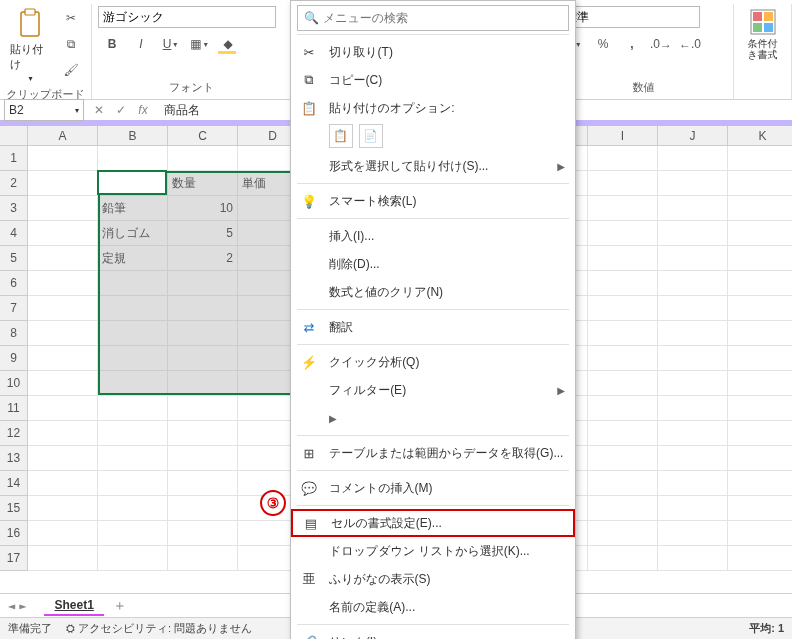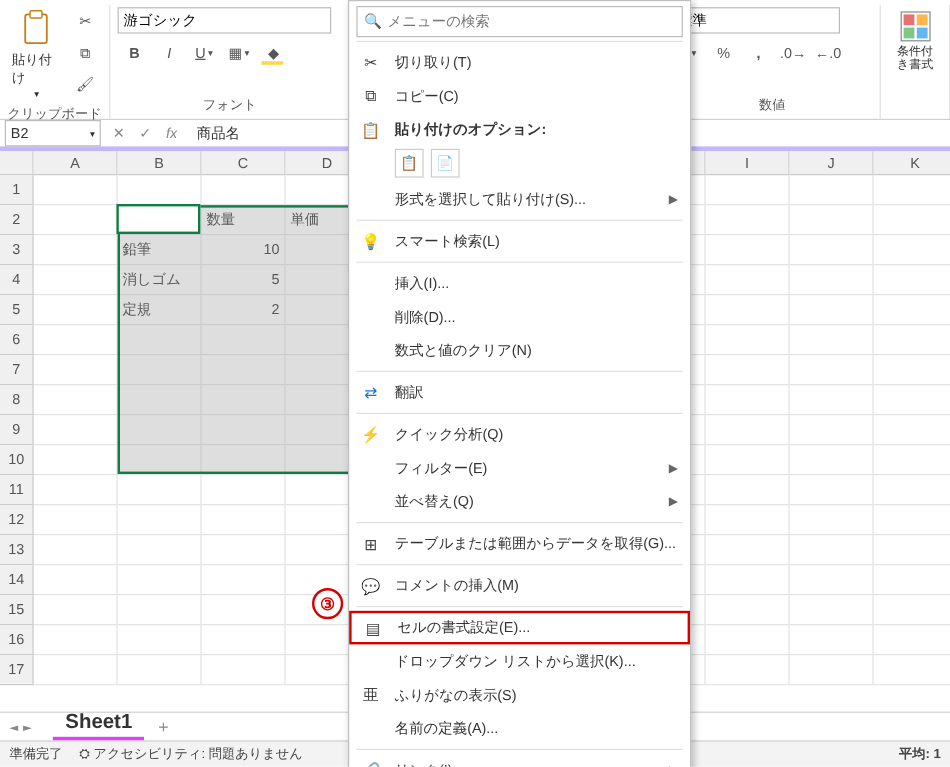--- a/index.html
+++ b/index.html
@@ -11,21 +11,21 @@
     .rib-group-label { text-align: center; font-size: 11px; color: #555; padding: 2px 0; border-top: none; }
     .rib-btns { display: flex; align-items: flex-start; gap: 4px; }
     .font-select { width: 178px; height: 22px; border: 1px solid #bbb; font-size: 12px; padding: 0 4px; background: #fff; }
     .icon-btn { width: 28px; height: 24px; display: flex; align-items: center; justify-content: center; cursor: pointer; color: #555; }
     .big-btn { display:flex; flex-direction:column; align-items:center; gap:2px; padding: 2px 4px; cursor:pointer;}
     .big-btn .lbl { font-size: 11px; }
     .dd-caret { font-size: 8px; margin-left: 2px; }
     .num-select { width: 140px; height: 22px; border: 1px solid #bbb; font-size: 12px; padding: 0 4px; background: #fff; }
 
     
-    .formula-bar { height: 26px; display: flex; align-items: center; border-bottom: 4px solid #c4b5fd; background: #fff; }
+    .formula-bar { height: 26px; display: flex; align-items: center; border-bottom: 6px solid #c4b5fd; background: #fff; }
     .name-box { width: 80px; height: 22px; border: 1px solid #bbb; margin-left: 4px; padding: 0 4px; font-size: 12px; display:flex; align-items:center; justify-content:space-between;}
     .fx-btns { display: flex; gap: 4px; margin: 0 6px; color: #888; }
     .fx-btns span { width:18px; text-align:center; }
     .formula-val { flex:1; padding: 0 6px; font-size: 12px; }
 
     
     .grid-wrap { position: relative; height: 470px; overflow: hidden; }
     .corner { position:absolute; left:0; top:0; width:28px; height:20px; background:#f0f0f0; border-right:1px solid #ccc; border-bottom:1px solid #ccc; }
     .col-headers { position:absolute; left:28px; top:0; height:20px; display:flex; }
     .col-h { width:70px; background:#f0f0f0; border-right:1px solid #ccc; border-bottom:1px solid #ccc; text-align:center; font-size:12px; line-height:20px; color:#555;}
@@ -33,21 +33,21 @@
     .row-h { height:25px; background:#f0f0f0; border-right:1px solid #ccc; border-bottom:1px solid #ccc; text-align:center; font-size:12px; line-height:25px; color:#555;}
     .cells { position:absolute; left:28px; top:20px; }
     .row { display:flex; }
     .cell { width:70px; height:25px; border-right:1px solid #e3e3e3; border-bottom:1px solid #e3e3e3; padding:0 4px; font-size:12px; line-height:25px; overflow:hidden; white-space:nowrap;}
     .cell.num { text-align: right; }
     .sel-overlay { position:absolute; border:2px solid #107c41; background: rgba(160,160,160,0.35); pointer-events:none; }
     .active-cell { position:absolute; background:#fff; border:2px solid #107c41; pointer-events:none; }
 
     
     .sheet-tabs { position:absolute; bottom:22px; left:0; right:0; height:24px; background:#fff; border-top:1px solid #d0d0d0; display:flex; align-items:center; gap:6px; padding-left:8px;}
-    .sheet-tab { padding:2px 10px; font-size:17px; border-bottom:7px solid #d946ef; font-weight:bold;}
+    .sheet-tab { padding:2px 10px; font-size:12px; border-bottom:2px solid #d946ef; font-weight:bold;text-decoration:underline;}
     .add-sheet { width:20px; text-align:center; color:#888; cursor:pointer; font-size:14px;}
     .sheet-nav { display:flex; gap:4px; color:#888; margin-right:12px; }
 
     
     .status { position:absolute; bottom:0; left:0; right:0; height:22px; background:#f3f3f3; border-top:1px solid #d0d0d0; display:flex; align-items:center; gap:14px; padding:0 8px; font-size:11px; color:#444;}
 
     
     .context-menu { position:absolute; left:290px; top:0; width:286px; background:#fff; border:1px solid #bfbfbf; box-shadow:2px 2px 6px rgba(0,0,0,0.25); z-index:50; font-size:12px; padding-bottom:4px;}
     .search-box { margin:4px 6px 2px 6px; height:26px; border:1px solid #bbb; display:flex; align-items:center; padding:0 6px; color:#888; position:relative;}
     .search-box input { border:none; outline:none; width:100%; font-size:12px; color:#8b5cf6;}
@@ -444,21 +444,21 @@
   <div class="menu-item">
       <span class="menu-icon">✂</span>
       <span class="menu-text">切り取り(T)</span>
     </div>
   <div class="menu-item">
       <span class="menu-icon">⧉</span>
       <span class="menu-text">コピー(C)</span>
     </div>
   <div class="menu-item">
       <span class="menu-icon">📋</span>
-      <span class="menu-text" style="font-weight:bold;">貼り付けのオプション:</span>
+      <span class="menu-text" style="font-weight:normal;">貼り付けのオプション:</span>
     </div>
   <div class="paste-options">
     <div class="paste-opt" style="color:#d97d0d;">📋</div>
     <div class="paste-opt" style="color:#d97d0d;">📄</div>
   </div>
   <div class="menu-item">
       <span class="menu-icon"></span>
       <span class="menu-text">形式を選択して貼り付け(S)...</span>
       <span class="menu-arrow">▶</span>
     </div>
@@ -490,21 +490,20 @@
       <span class="menu-icon">⚡</span>
       <span class="menu-text">クイック分析(Q)</span>
     </div>
   <div class="menu-item">
       <span class="menu-icon"></span>
       <span class="menu-text">フィルター(E)</span>
       <span class="menu-arrow">▶</span>
     </div>
   <div class="menu-item">
       <span class="menu-icon"></span>
-      <span class="menu-text">並べ替え(Q)</span>
       <span class="menu-arrow">▶</span>
     </div>
   <div class="menu-sep"></div>
   <div class="menu-item">
       <span class="menu-icon">⊞</span>
       <span class="menu-text">テーブルまたは範囲からデータを取得(G)...</span>
     </div>
   <div class="menu-sep"></div>
   <div class="menu-item">
       <span class="menu-icon">💬</span>

